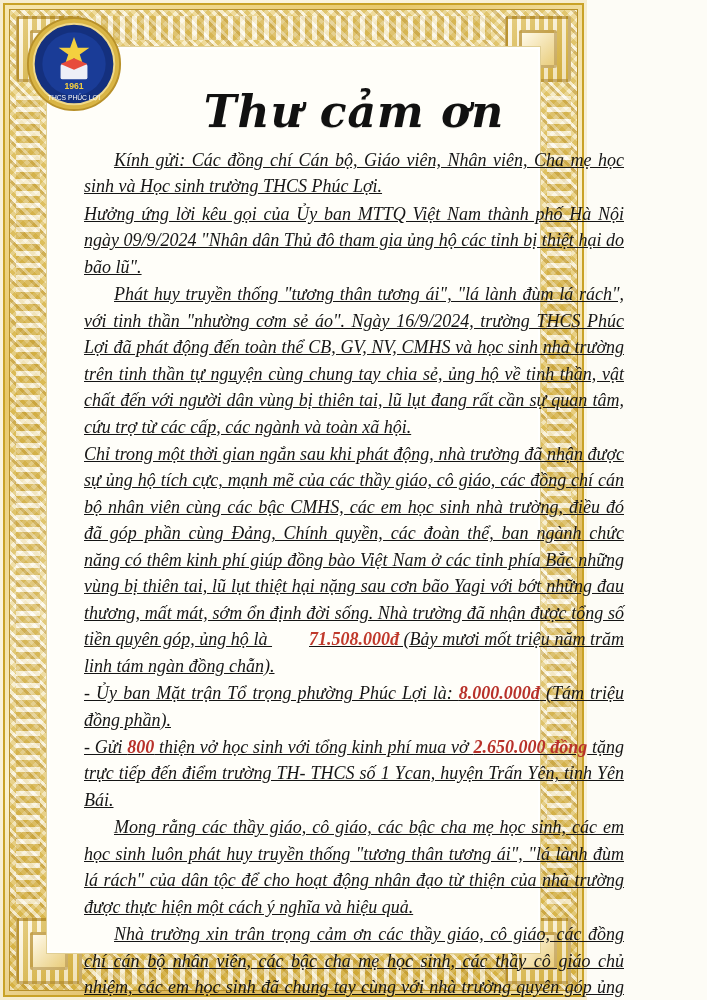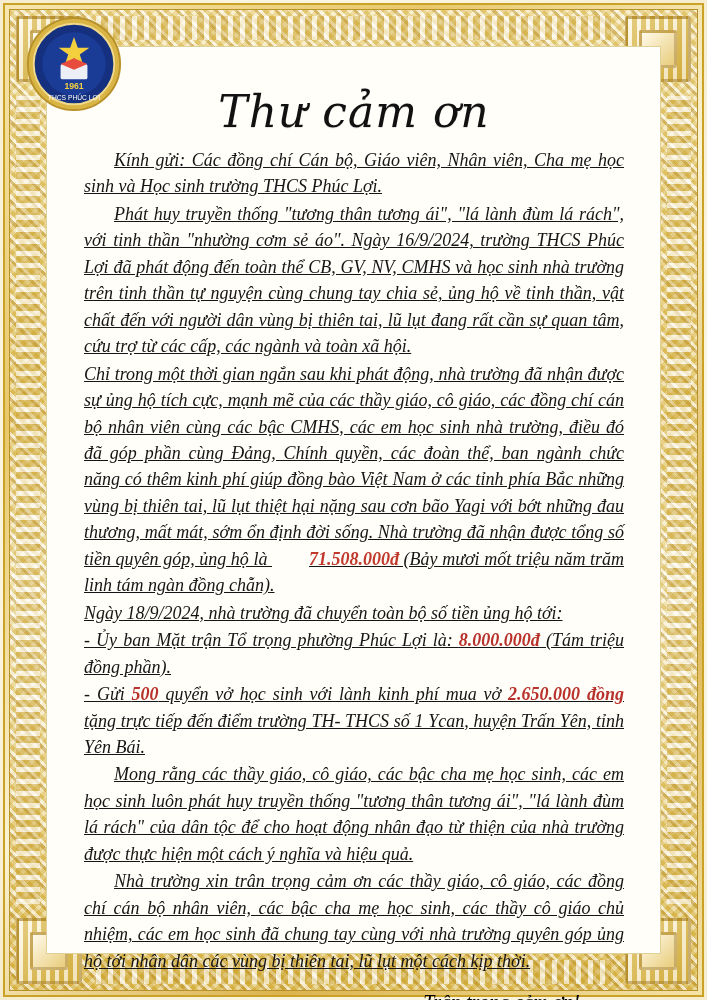--- a/index.html
+++ b/index.html
@@ -10,21 +10,21 @@
     width: 707px;
     height: 1000px;
     background: #fdfcf6;
     font-family: "Liberation Serif", serif;
     overflow: hidden;
   }
 
   
   .page {
     position: relative;
-    width: 707px;
+    width: 587px;
     height: 1000px;
     background:
       radial-gradient(ellipse at 50% 50%, #fffdf4 0%, #fdf8e6 60%, #f6eccd 100%);
     box-sizing: border-box;
   }
 
   .border-layer {
     position: absolute;
     box-sizing: border-box;
     pointer-events: none;
@@ -127,21 +127,21 @@
     z-index: 5;
     box-sizing: border-box;
     padding: 10px 28px 0 28px;
   }
 
   .title {
     text-align: center;
     font-family: "DejaVu Serif", "Liberation Serif", serif;
     font-size: 44px;
     font-style: italic;
-    font-weight: 400;
+    font-weight: 700;
     color: #111;
     letter-spacing: 1px;
     margin: 16px 0 10px 0;
     text-shadow: 0 1px 0 rgba(0,0,0,0.10);
   }
 
   .body-text {
     font-size: 18px;
     line-height: 1.47;
     color: #151515;
@@ -226,32 +226,32 @@
   </div>
 
   <div class="doc">
 
     <div class="title">Thư cảm ơn</div>
 
     <div class="body-text">
 
       <p class="ind">Kính gửi: Các đồng chí Cán bộ, Giáo viên, Nhân viên, Cha mẹ học sinh và Học sinh trường THCS Phúc Lợi.</p>
 
+      <p>Hưởng ứng lời kêu gọi của Ủy ban MTTQ Việt Nam thành phố Hà Nội ngày 09/9/2024 "Nhân dân Thủ đô tham gia ủng hộ các tỉnh bị thiệt hại do bão lũ".</p>
 
       <p class="ind">Phát huy truyền thống "tương thân tương ái", "lá lành đùm lá rách", với tinh thần "nhường cơm sẻ áo". Ngày 16/9/2024, trường THCS Phúc Lợi đã phát động đến toàn thể  CB, GV, NV, CMHS và học sinh nhà trường trên tinh thần tự nguyện cùng chung tay chia sẻ, ủng hộ về tinh thần, vật chất đến với người dân vùng bị thiên tai, lũ lụt đang rất cần sự quan tâm, cứu trợ từ các cấp, các ngành và toàn xã hội.</p>
 
       <p><span> Chỉ trong một thời gian ngắn sau khi phát động, nhà trường đã nhận được sự ủng hộ tích cực, mạnh mẽ của các thầy giáo, cô giáo, các đồng chí cán bộ nhân viên cùng các bậc CMHS, các em học sinh nhà trường, điều đó đã góp phần cùng Đảng, Chính quyền, các đoàn thể, ban ngành chức năng có thêm kinh phí giúp đồng bào Việt Nam ở các tỉnh phía Bắc những vùng bị thiên tai, lũ lụt thiệt hại nặng sau cơn bão Yagi với bớt những đau thương, mất mát, sớm ổn định đời sống. Nhà trường đã nhận được tổng số tiền quyên góp, ủng hộ là </span><span class="amount">71.508.000đ</span><span> (Bảy mươi mốt triệu năm trăm linh tám ngàn đồng chẵn).</span></p>
 
 
-      <p>Ngày 18/9/2024, nhà trường đã chuyển  toàn bộ số tiền ủng hộ tới:</p>
 
 
       <p><span>- Ủy ban Mặt trận Tổ trọng phường Phúc Lợi là: </span><span class="amount-b">8.000.000đ</span><span> (Tám triệu đồng phần).</span></p>
 
-      <p><span>- Gửi </span><span class="amount-b">500</span><span> quyển vở học sinh  với lành kinh phí mua vở </span><span class="amount-b">2.650.000 đồng</span><span> tặng trực tiếp đến điểm trường TH- THCS số 1 Ycan, huyện Trấn Yên, tỉnh Yên Bái.</span></p>
+      <p><span>- Gửi </span><span class="amount-b">800</span><span> thiện vở học sinh  với tổng kinh phí mua vở </span><span class="amount-b">2.650.000 đồng</span><span> tặng trực tiếp đến điểm trường TH- THCS số 1 Ycan, huyện Trấn Yên, tỉnh Yên Bái.</span></p>
 
       <p class="ind"> Mong rằng các thầy giáo, cô giáo, các bậc cha mẹ học sinh, các em học sinh luôn phát huy truyền thống "tương thân tương ái", "lá lành đùm lá rách" của dân tộc để cho hoạt động nhân đạo từ thiện của nhà trường được thực hiện một cách ý nghĩa và hiệu quả.</p>
 
       <p class="ind">Nhà trường xin trân trọng cảm ơn các thầy giáo, cô giáo, các đồng chí cán bộ nhân viên, các bậc cha mẹ học sinh, các thầy cô giáo chủ nhiệm, các em học sinh đã chung tay cùng với nhà trường quyên góp ủng hộ tới nhân dân các vùng bị thiên tai, lũ lụt một cách kịp thời.</p>
 
     </div>
 
     <div class="sign">
       <div>Trân trọng cảm ơn!</div>
       <div class="name">Nguyễn Ngọc Sơn</div>

